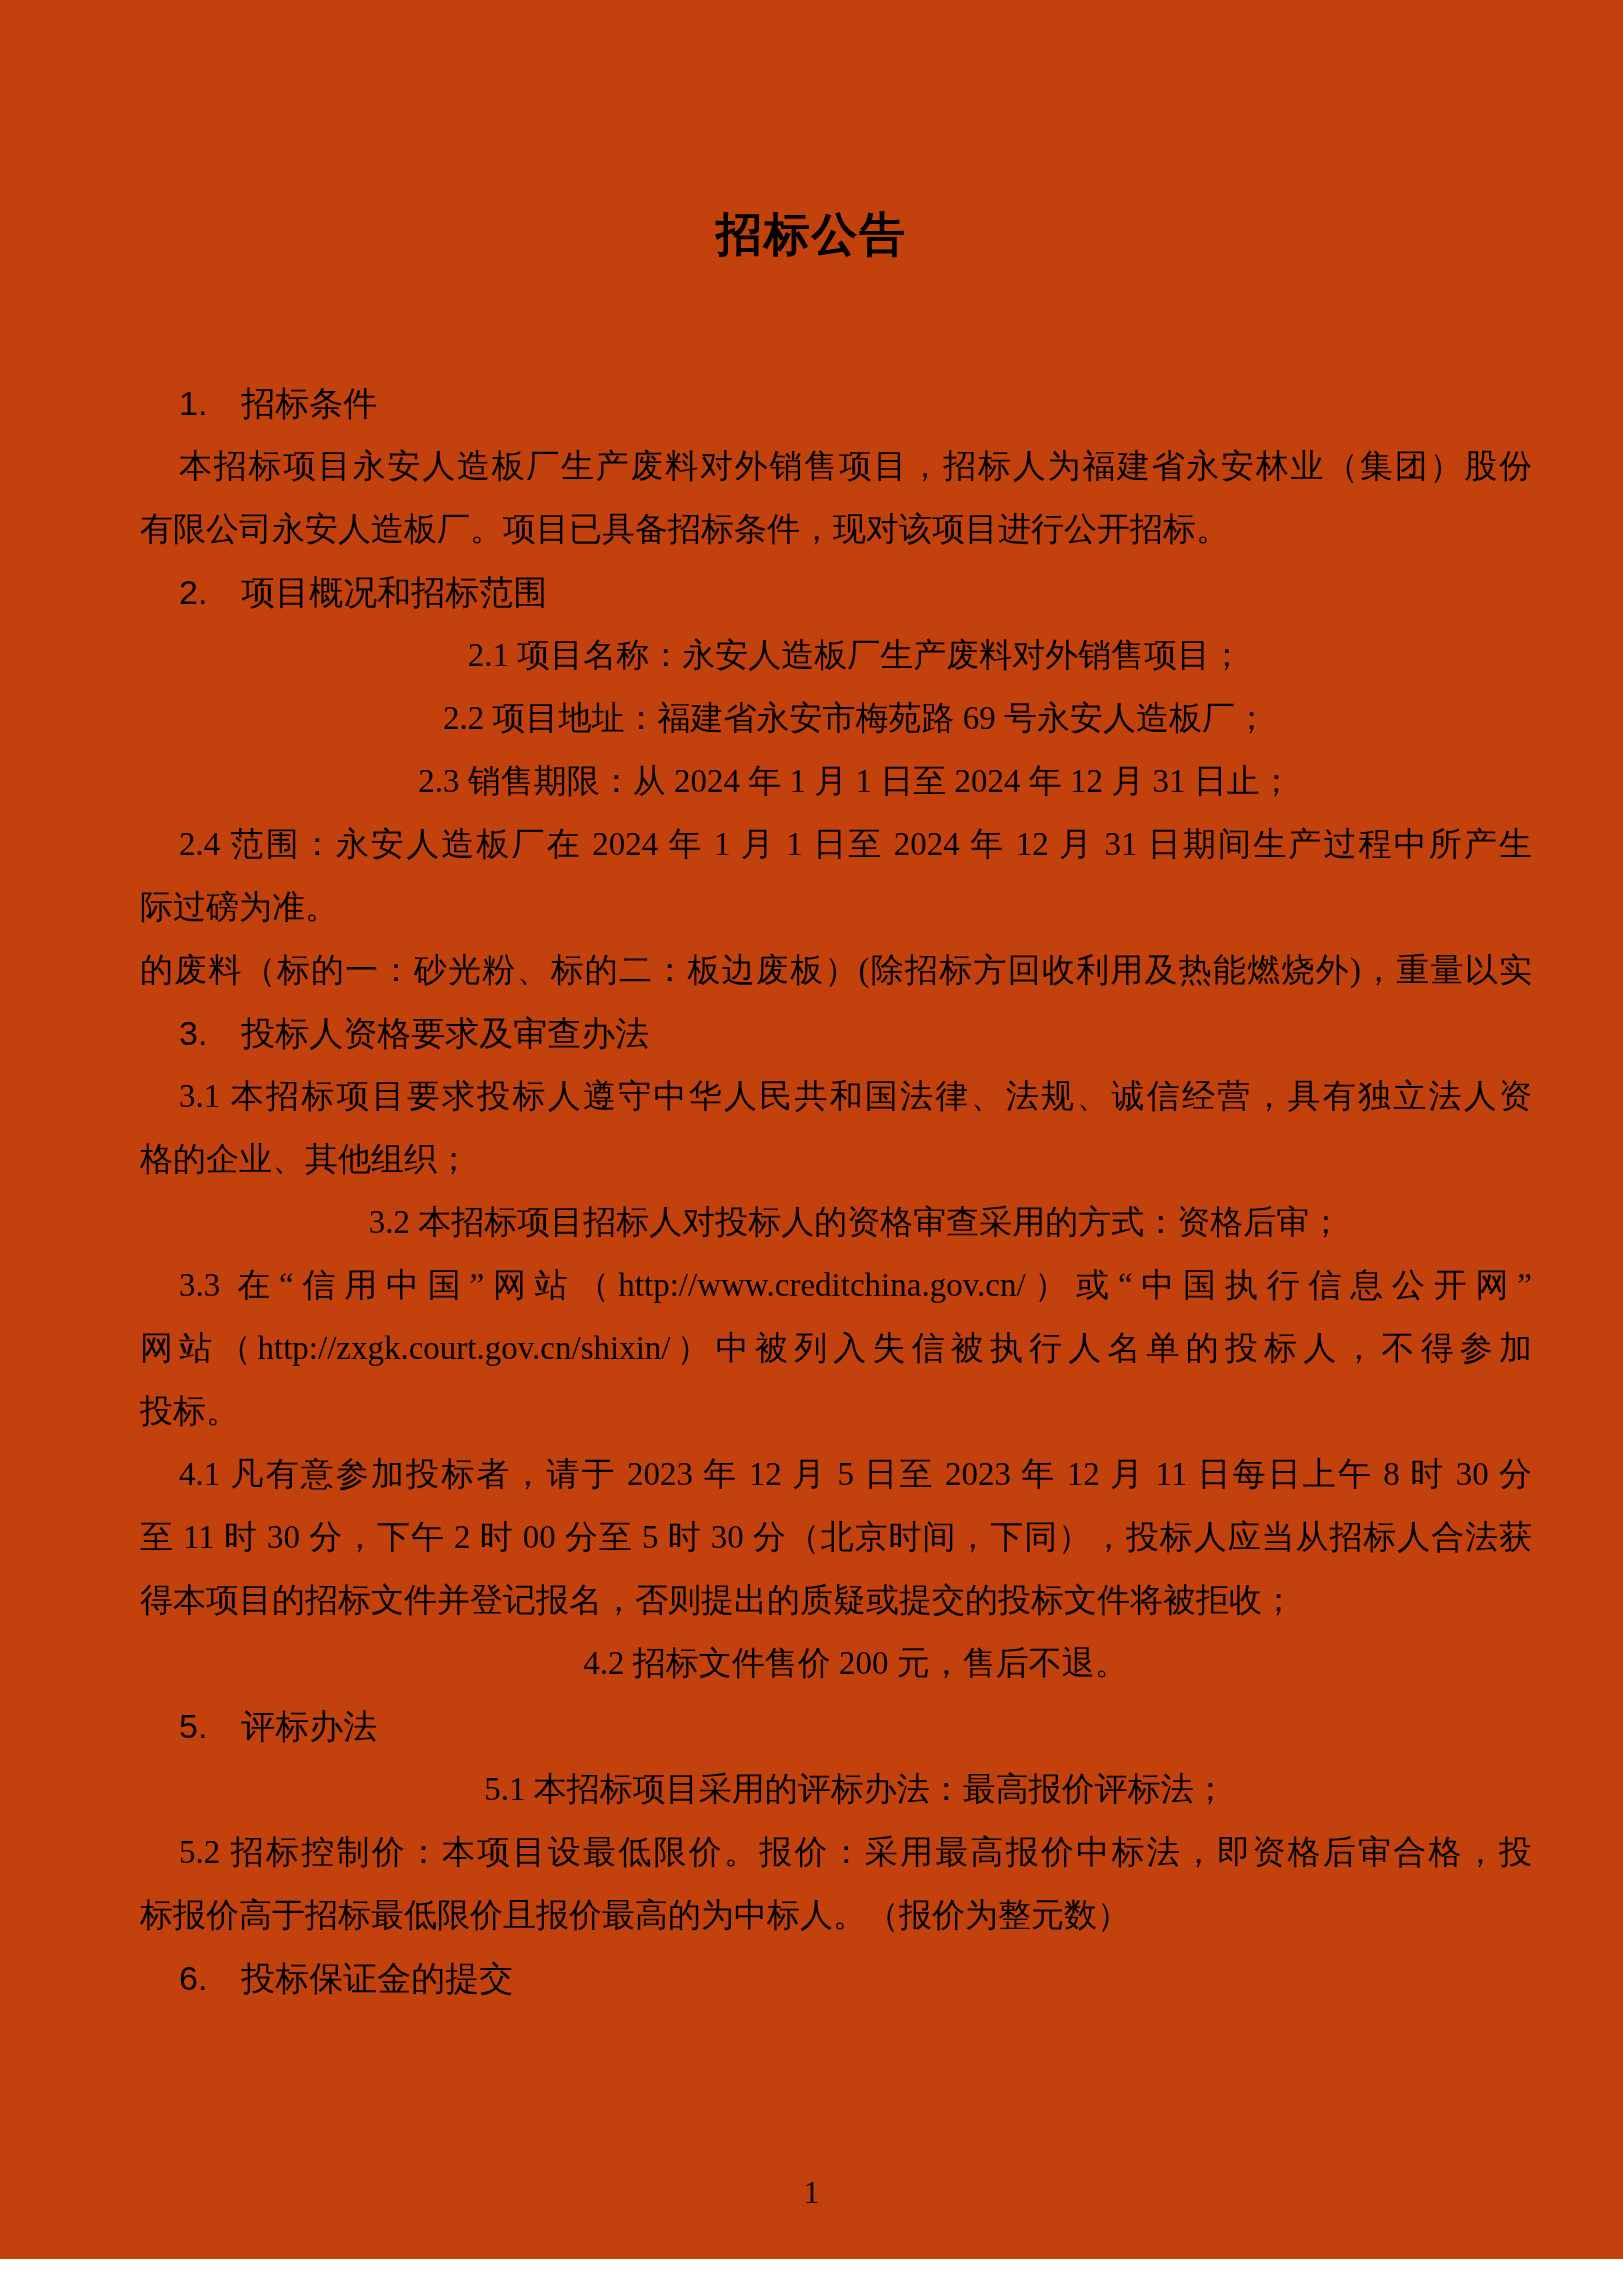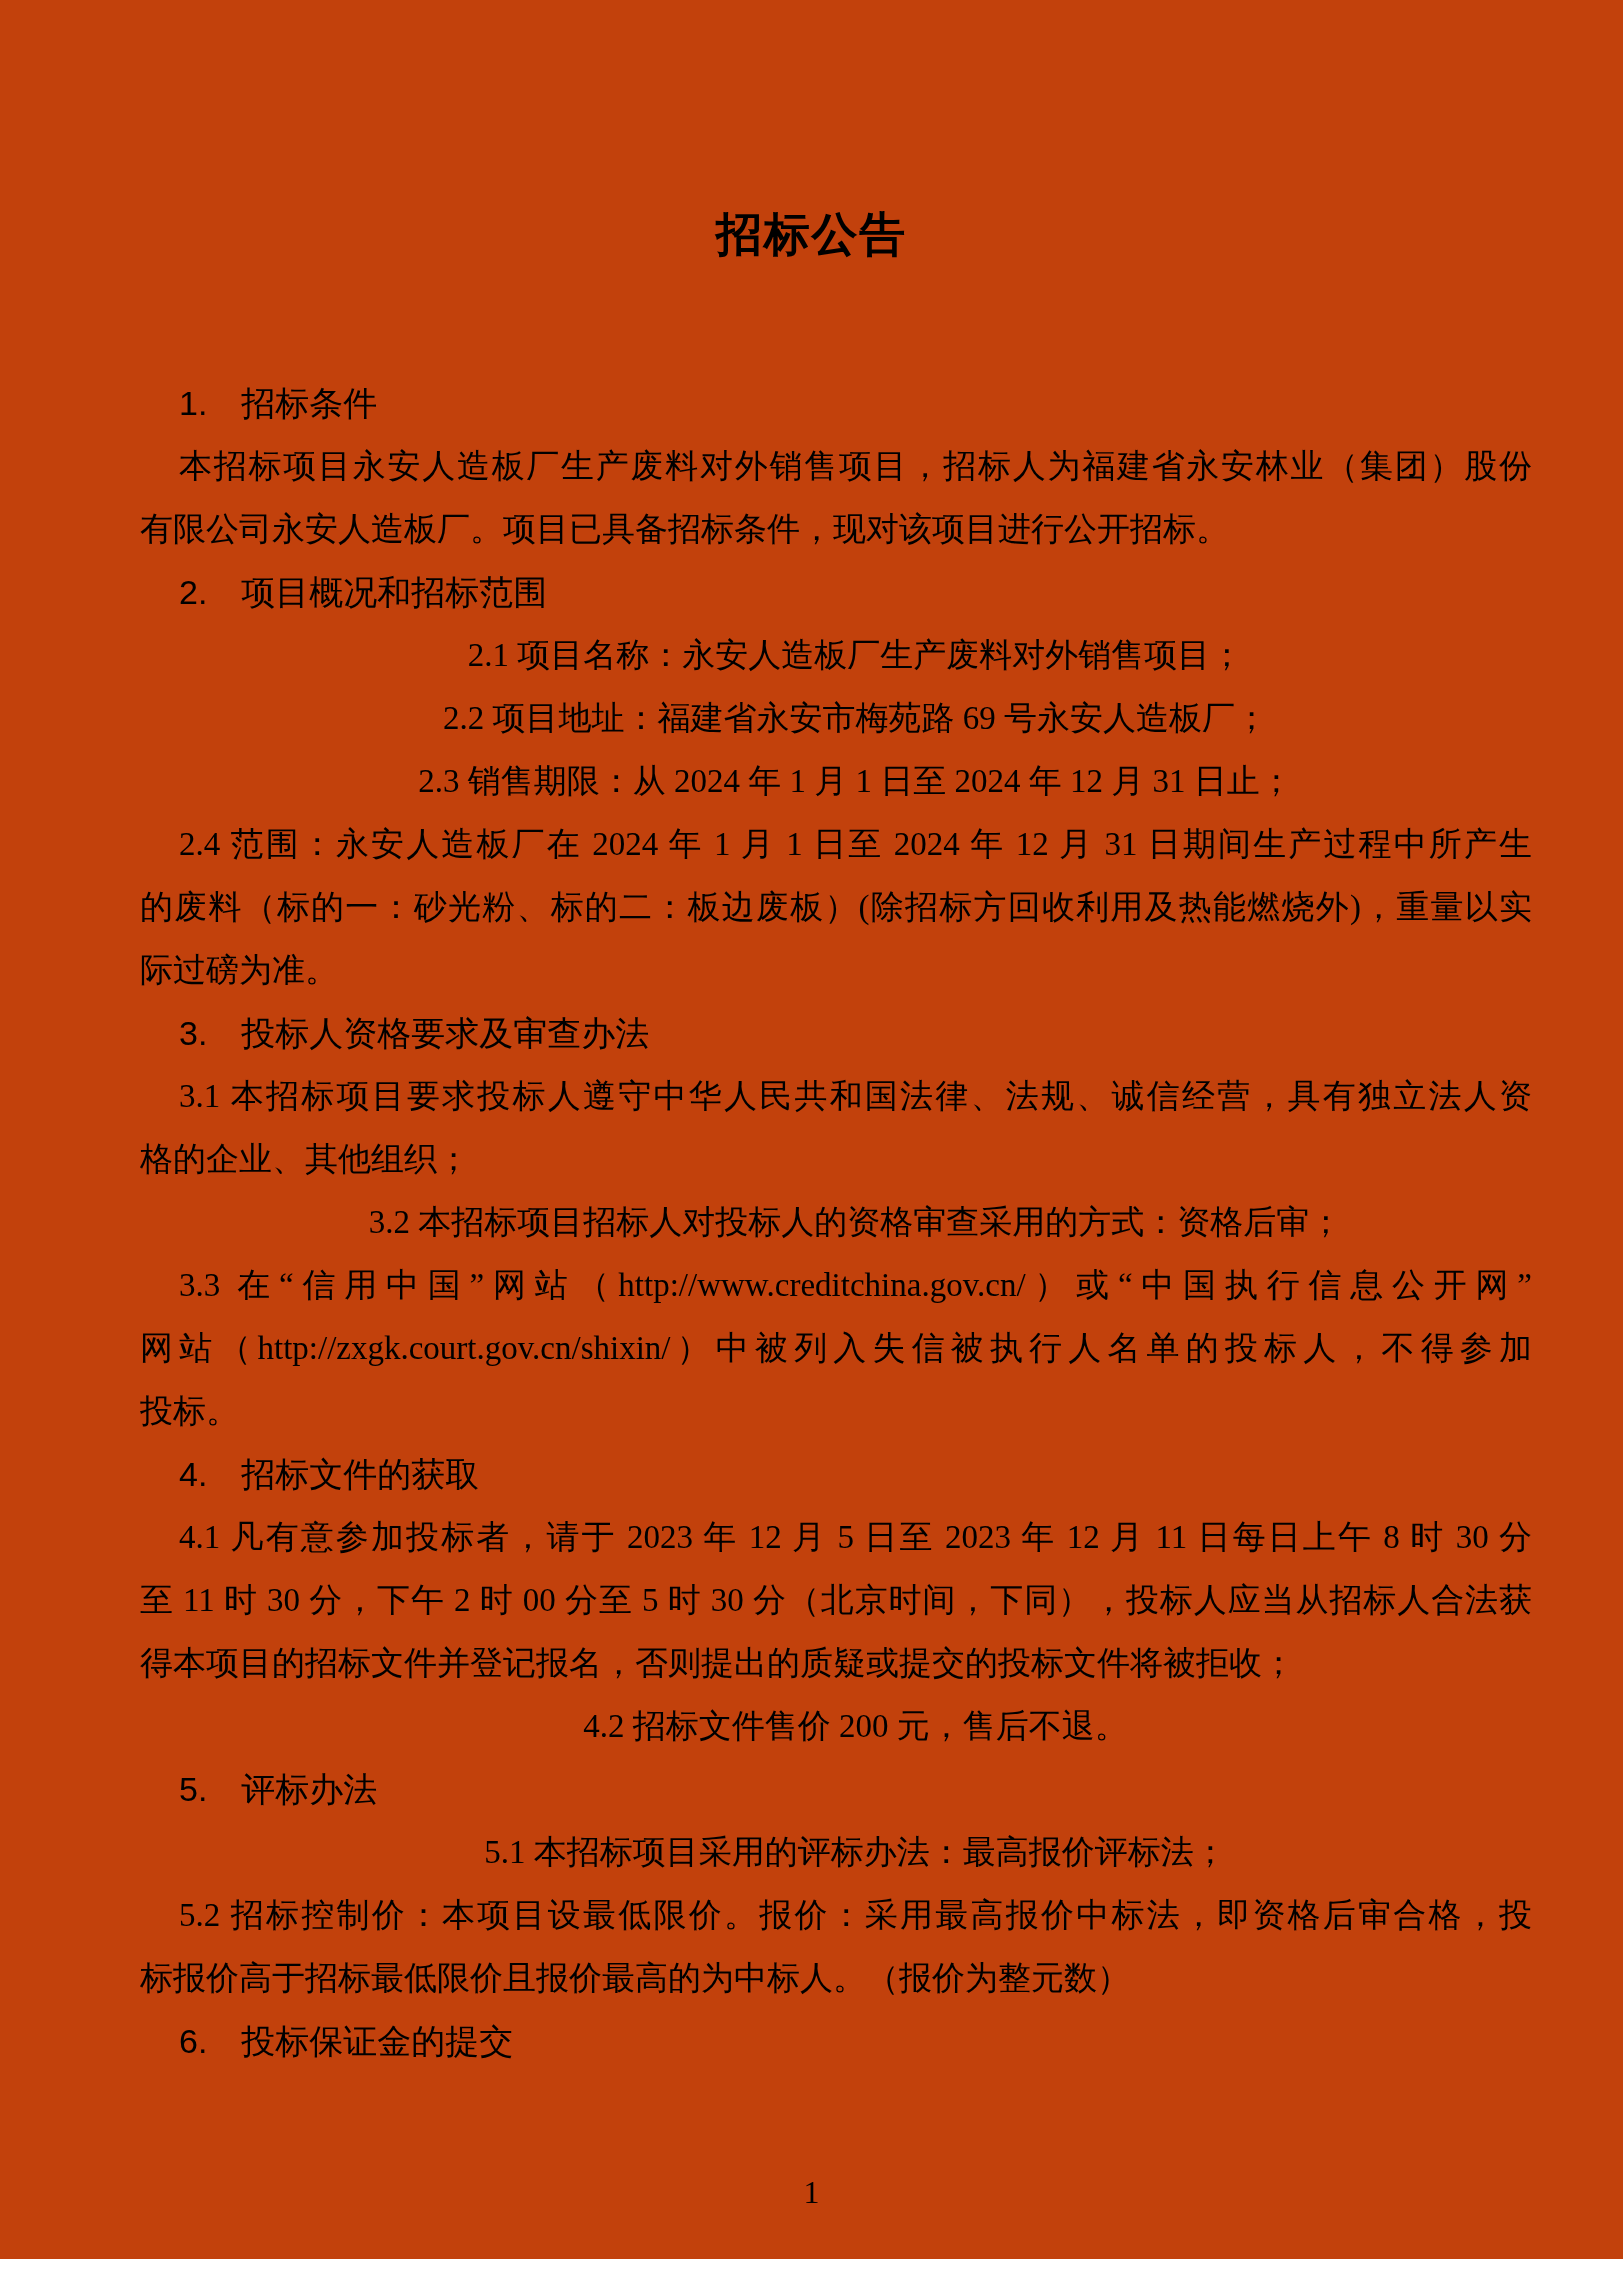--- a/index.html
+++ b/index.html
@@ -73,30 +73,29 @@
 
   <div class="content">
       <div class="heading">1.　招标条件</div>
       <div class="line first fill">本招标项目永安人造板厂生产废料对外销售项目，招标人为福建省永安林业（集团）股份</div>
       <div class="line">有限公司永安人造板厂。项目已具备招标条件，现对该项目进行公开招标。</div>
       <div class="heading">2.　项目概况和招标范围</div>
       <div class="line first">2.1 项目名称：永安人造板厂生产废料对外销售项目；</div>
       <div class="line first">2.2 项目地址：福建省永安市梅苑路 69 号永安人造板厂；</div>
       <div class="line first">2.3 销售期限：从 2024 年 1 月 1 日至 2024 年 12 月 31 日止；</div>
       <div class="line first fill">2.4 范围：永安人造板厂在 2024 年 1 月 1 日至 2024 年 12 月 31 日期间生产过程中所产生</div>
+      <div class="line">际过磅为准。</div>
       <div class="line fill">的废料（标的一：砂光粉、标的二：板边废板）(除招标方回收利用及热能燃烧外)，重量以实</div>
-      <div class="line">际过磅为准。</div>
       <div class="heading">3.　投标人资格要求及审查办法</div>
       <div class="line first fill">3.1 本招标项目要求投标人遵守中华人民共和国法律、法规、诚信经营，具有独立法人资</div>
       <div class="line">格的企业、其他组织；</div>
       <div class="line first">3.2 本招标项目招标人对投标人的资格审查采用的方式：资格后审；</div>
       <div class="line first fill">3.3 在“信用中国”网站（http://www.creditchina.gov.cn/）或“中国执行信息公开网”</div>
       <div class="line fill">网站（http://zxgk.court.gov.cn/shixin/）中被列入失信被执行人名单的投标人，不得参加</div>
       <div class="line">投标。</div>
-      <div class="heading">4.　招标文件的获取</div>
       <div class="line first fill">4.1 凡有意参加投标者，请于 2023 年 12 月 5 日至 2023 年 12 月 11 日每日上午 8 时 30 分</div>
       <div class="line fill">至 11 时 30 分，下午 2 时 00 分至 5 时 30 分（北京时间，下同），投标人应当从招标人合法获</div>
       <div class="line">得本项目的招标文件并登记报名，否则提出的质疑或提交的投标文件将被拒收；</div>
       <div class="line first">4.2 招标文件售价 200 元，售后不退。</div>
       <div class="heading">5.　评标办法</div>
       <div class="line first">5.1 本招标项目采用的评标办法：最高报价评标法；</div>
       <div class="line first fill">5.2 招标控制价：本项目设最低限价。报价：采用最高报价中标法，即资格后审合格，投</div>
       <div class="line">标报价高于招标最低限价且报价最高的为中标人。（报价为整元数）</div>
       <div class="heading">6.　投标保证金的提交</div>
     </div>

